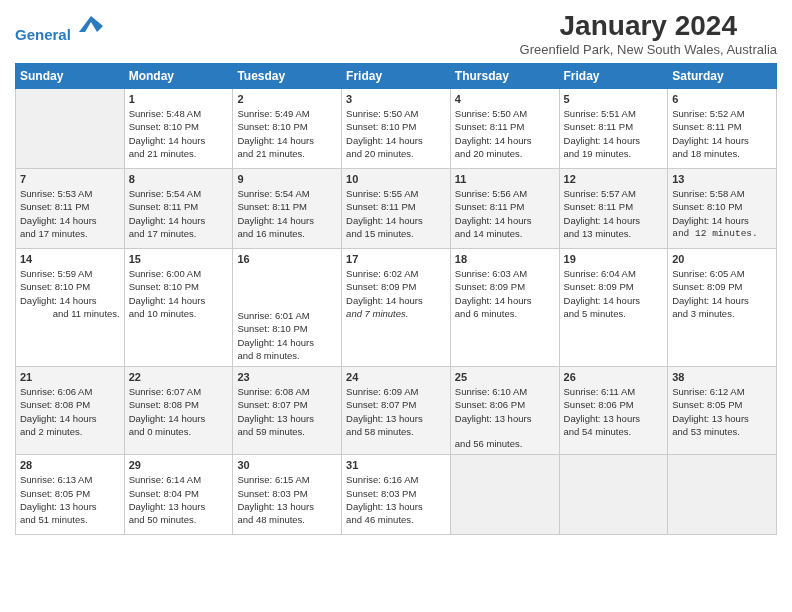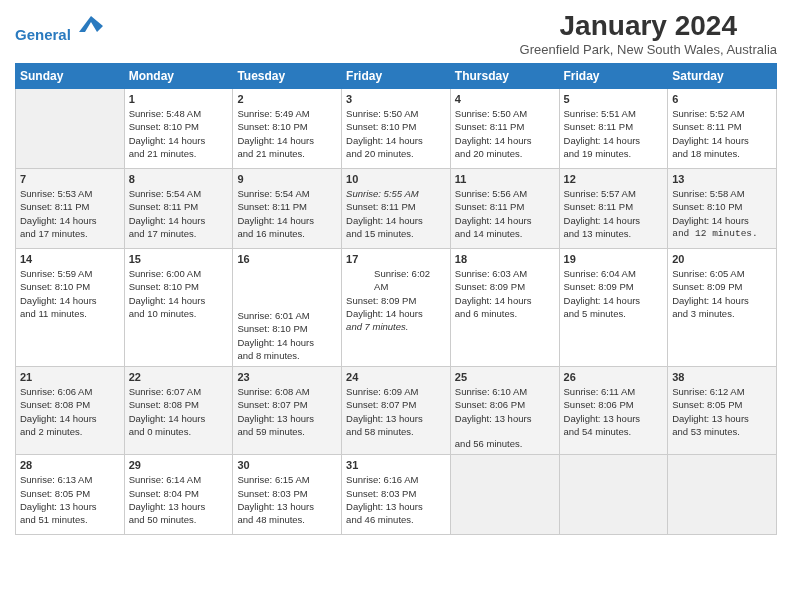--- a/index.html
+++ b/index.html
@@ -191,21 +191,21 @@
           </td>
           <td>
             <span class="day-num">9</span>
             <span style="display: block; line-height: 1.4;">Sunrise: 5:54 AM</span>
             <span style="display: block; line-height: 1.4;">Sunset: 8:11 PM</span>
             <span style="display: block; line-height: 1.4;">Daylight: 14 hours</span>
             <span style="display: block; line-height: 1.4;">and 16 minutes.</span>
           </td>
           <td>
             <span class="day-num">10</span>
-            <span style="display: block; line-height: 1.4; font-style: italic;">Sunrise: 5:55 AM</span>
+            <span style="display: block; line-height: 1.4;">Sunrise: 5:55 AM</span>
             <span style="display: block; line-height: 1.4;">Sunset: 8:11 PM</span>
             <span style="display: block; line-height: 1.4;">Daylight: 14 hours</span>
             <span style="display: block; line-height: 1.4;">and 15 minutes.</span>
           </td>
           <td>
             <span class="day-num">11</span>
             <span style="display: block; line-height: 1.4;">Sunrise: 5:56 AM</span>
             <span style="display: block; line-height: 1.4;">Sunset: 8:11 PM</span>
             <span style="display: block; line-height: 1.4;">Daylight: 14 hours</span>
             <span style="display: block; line-height: 1.4;">and 14 minutes.</span>
@@ -224,39 +224,39 @@
             <span style="display: block; line-height: 1.4;">Daylight: 14 hours</span>
             <span style="display: block; line-height: 1.4; font-family: Liberation Mono, monospace;">and 12 minutes.</span>
           </td>
         </tr>
         <tr>
           <td>
             <span class="day-num">14</span>
             <span style="display: block; line-height: 1.4;">Sunrise: 5:59 AM</span>
             <span style="display: block; line-height: 1.4;">Sunset: 8:10 PM</span>
             <span style="display: block; line-height: 1.4;">Daylight: 14 hours</span>
-            <span style="display: block; line-height: 1.4;">and 11 minutes.</span>
+            <span style="display: block; line-height: 1.4; text-align: right;">and 11 minutes.</span>
           </td>
           <td>
             <span class="day-num">15</span>
             <span style="display: block; line-height: 1.4;">Sunrise: 6:00 AM</span>
             <span style="display: block; line-height: 1.4;">Sunset: 8:10 PM</span>
             <span style="display: block; line-height: 1.4;">Daylight: 14 hours</span>
             <span style="display: block; line-height: 1.4;">and 10 minutes.</span>
           </td>
           <td>
             <span class="day-num">16</span>
             <span style="display: block; line-height: 1.4; margin-top: 44px;">Sunrise: 6:01 AM</span>
             <span style="display: block; line-height: 1.4;">Sunset: 8:10 PM</span>
             <span style="display: block; line-height: 1.4;">Daylight: 14 hours</span>
             <span style="display: block; line-height: 1.4;">and 8 minutes.</span>
           </td>
           <td>
             <span class="day-num">17</span>
-            <span style="display: block; line-height: 1.4; margin-left: 28px;">Sunrise: 6:02 AM</span>
+            <span style="display: block; line-height: 1.4;">Sunrise: 6:02 AM</span>
             <span style="display: block; line-height: 1.4;">Sunset: 8:09 PM</span>
             <span style="display: block; line-height: 1.4;">Daylight: 14 hours</span>
             <span style="display: block; line-height: 1.4; font-style: italic;">and 7 minutes.</span>
           </td>
           <td>
             <span class="day-num">18</span>
             <span style="display: block; line-height: 1.4;">Sunrise: 6:03 AM</span>
             <span style="display: block; line-height: 1.4;">Sunset: 8:09 PM</span>
             <span style="display: block; line-height: 1.4;">Daylight: 14 hours</span>
             <span style="display: block; line-height: 1.4;">and 6 minutes.</span>

